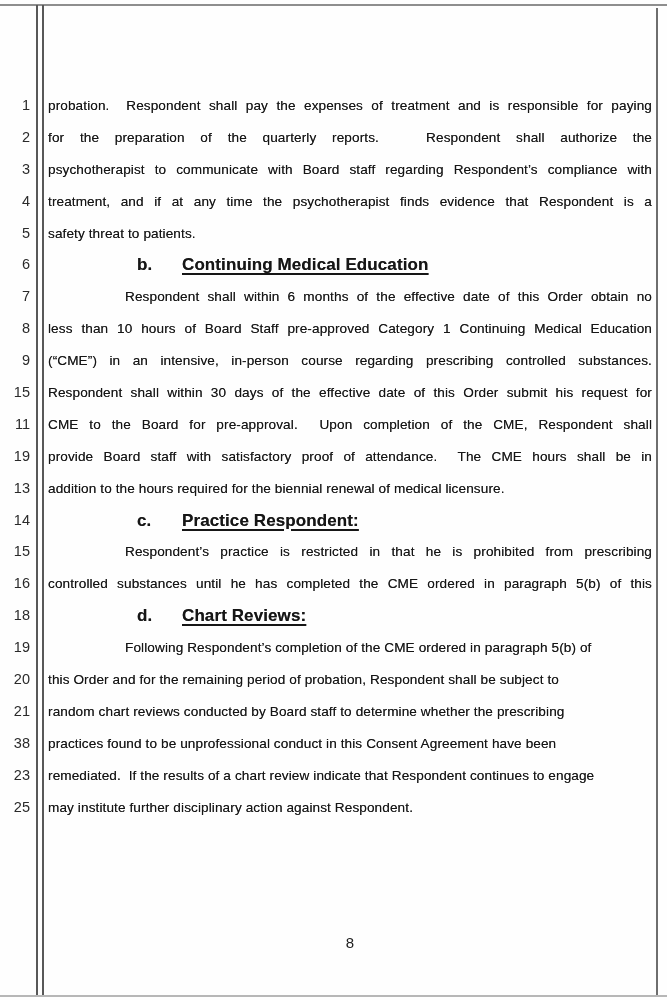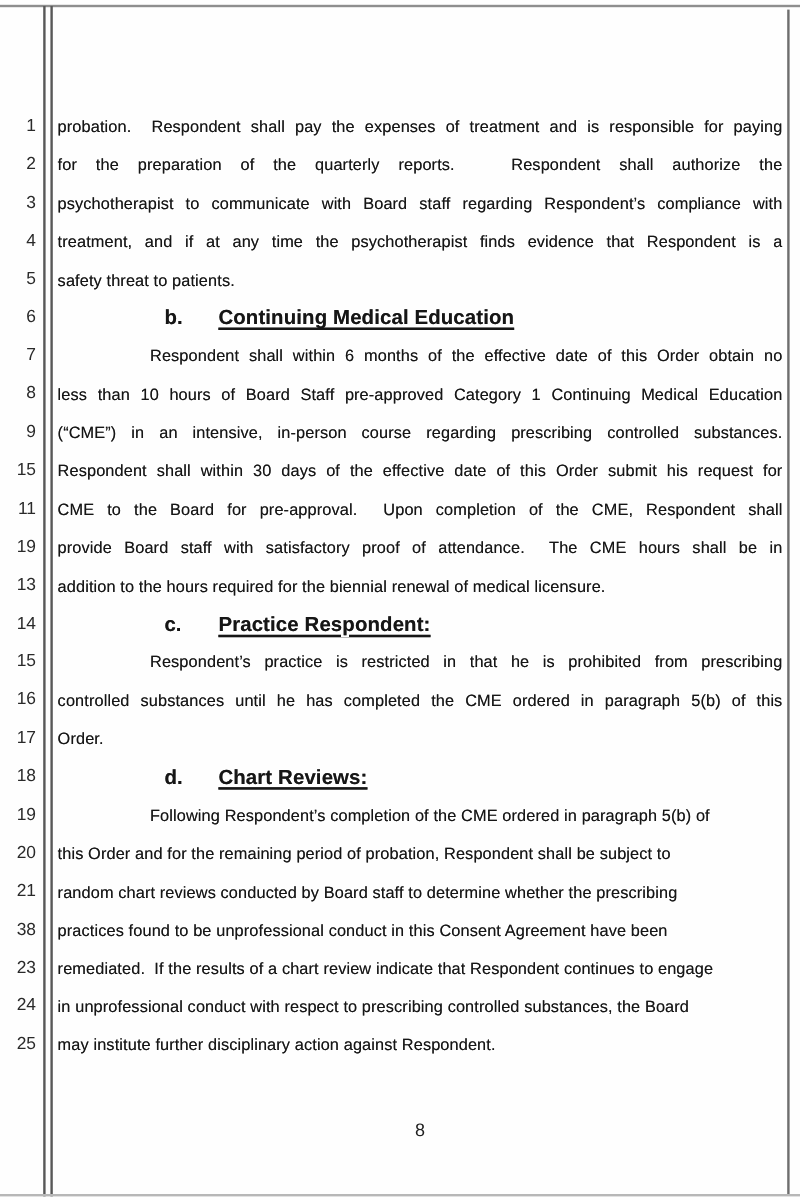--- a/index.html
+++ b/index.html
@@ -147,24 +147,20 @@
   </div>
       <div class="row">
     <div class="num">15</div>
     <div class="txt justify indent">Respondent’s practice is restricted in that he is prohibited from prescribing</div>
   </div>
       <div class="row">
     <div class="num">16</div>
     <div class="txt justify">controlled substances until he has completed the CME ordered in paragraph 5(b) of this</div>
   </div>
       <div class="row">
-    <div class="num">17</div>
-    <div class="txt">Order.</div>
-  </div>
-      <div class="row">
     <div class="num">18</div>
     <div class="txt heading"><span class="h-label">d.</span><span class="h-title">Chart Reviews:</span></div>
   </div>
       <div class="row">
     <div class="num">19</div>
     <div class="txt indent">Following Respondent’s completion of the CME ordered in paragraph 5(b) of</div>
   </div>
       <div class="row">
     <div class="num">20</div>
     <div class="txt">this Order and for the remaining period of probation, Respondent shall be subject to</div>
@@ -175,23 +171,19 @@
   </div>
       <div class="row">
     <div class="num">38</div>
     <div class="txt">practices found to be unprofessional conduct in this Consent Agreement have been</div>
   </div>
       <div class="row">
     <div class="num">23</div>
     <div class="txt">remediated.&nbsp; If the results of a chart review indicate that Respondent continues to engage</div>
   </div>
       <div class="row">
-    <div class="num">24</div>
-    <div class="txt">in unprofessional conduct with respect to prescribing controlled substances, the Board</div>
-  </div>
-      <div class="row">
     <div class="num">25</div>
     <div class="txt">may institute further disciplinary action against Respondent.</div>
   </div>
     </div>
 
   <div class="page-number">8</div>
 </div>
 
 </body></html>

